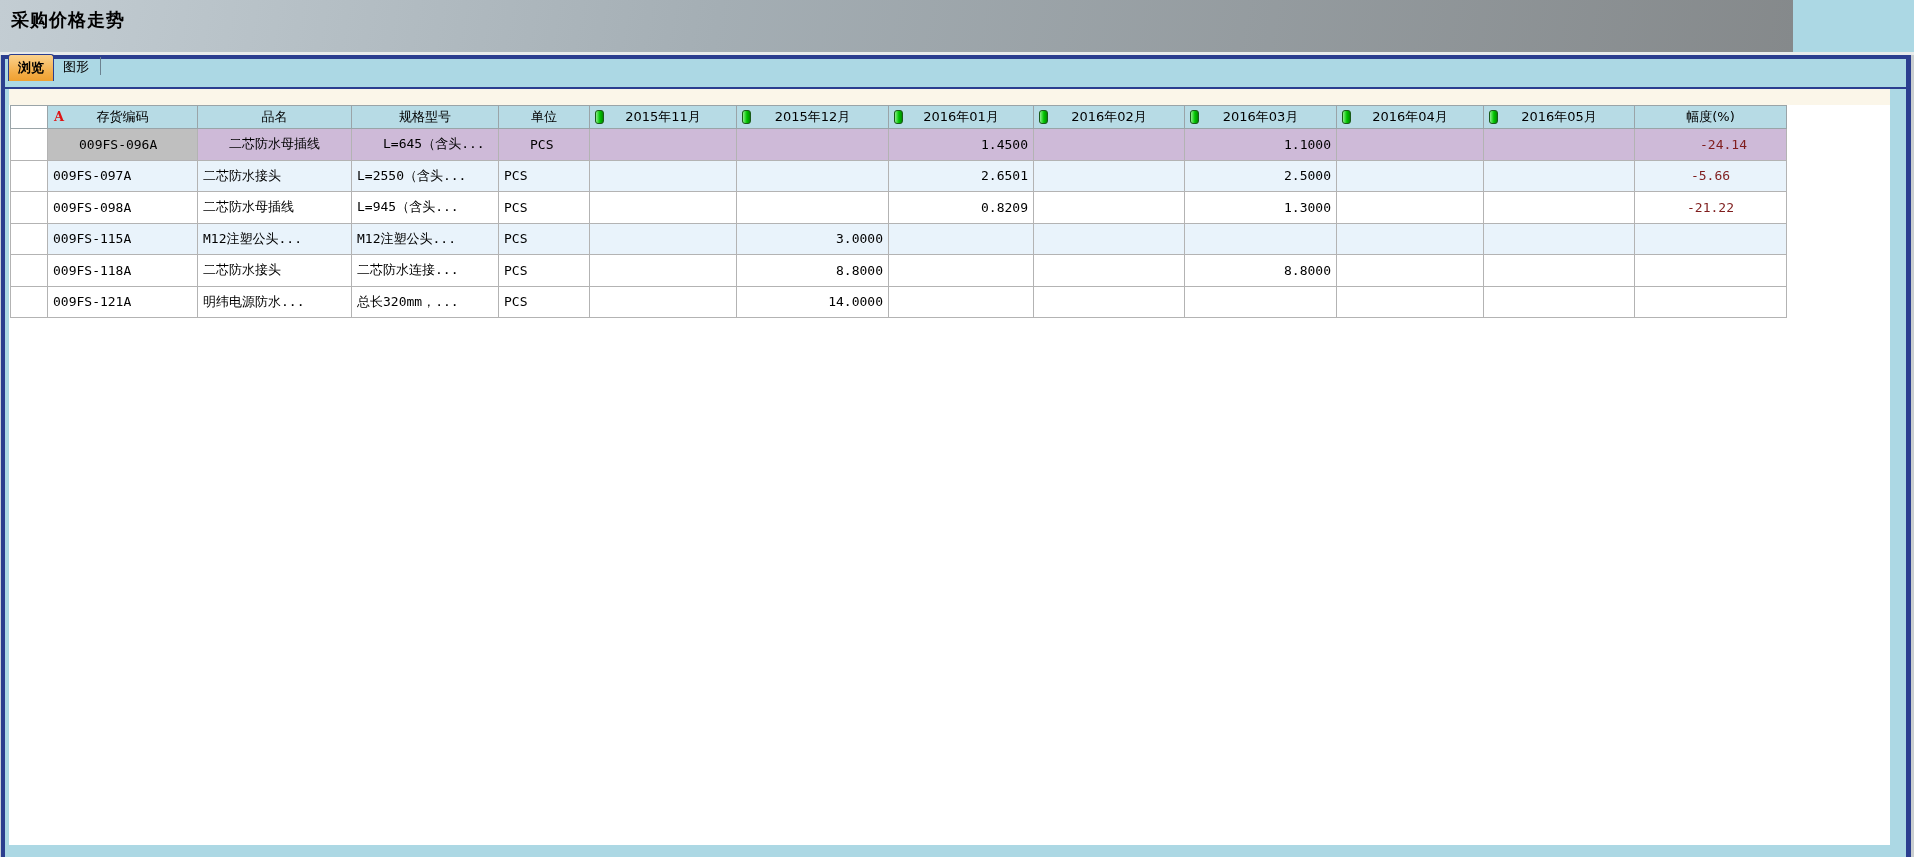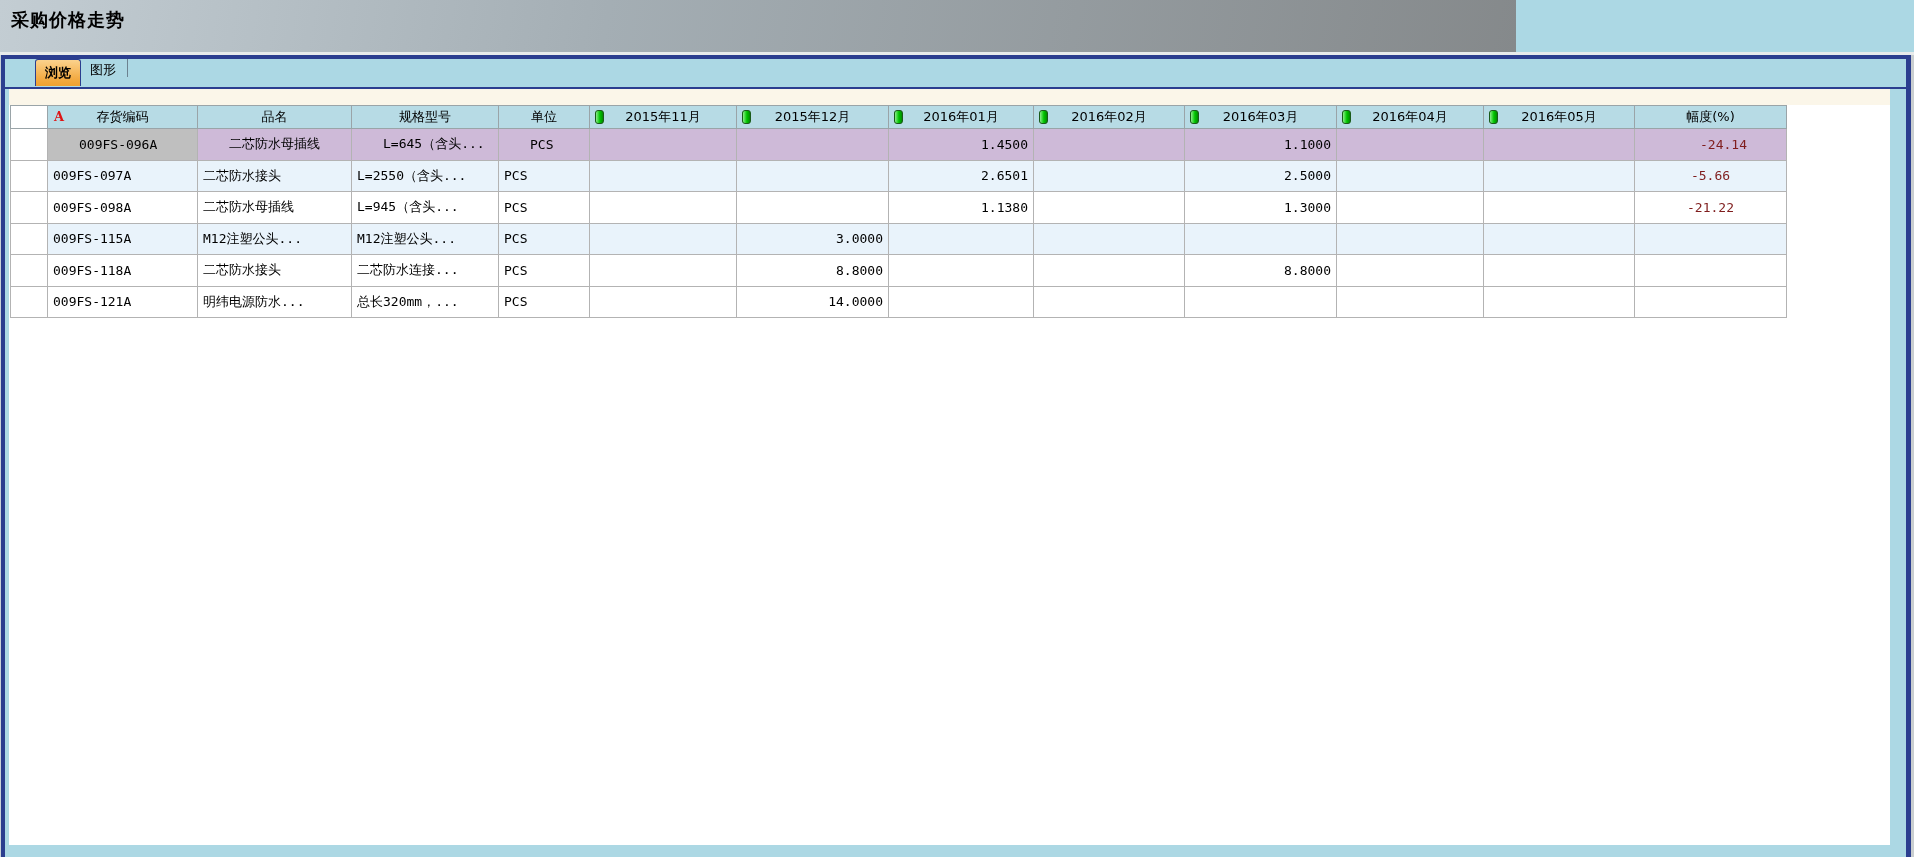--- a/index.html
+++ b/index.html
@@ -2,37 +2,37 @@
 <html><head>
 <meta charset="utf-8">
 <style>
   html,body{margin:0;padding:0;}
   body{
     width:1914px;height:857px;position:relative;overflow:hidden;
     font-family:"DejaVu Sans",sans-serif;background:#ACD8E4;
   }
   
   .titlebar{
-    position:absolute;left:0;top:0;width:1516px;height:52px;
+    position:absolute;left:0;top:0;width:1793px;height:52px;
     background:linear-gradient(100deg,#C3CDD3 0%,#A4AEB4 40%,#85898B 100%);
   }
   .titlebar .title{
     position:absolute;left:11px;top:8px;
     font-size:18px;font-weight:bold;color:#000;letter-spacing:1px;
   }
   .hl-line{position:absolute;left:0;top:52px;width:1914px;height:3px;background:#E8EBEB;}
   .frame-top{position:absolute;left:0;top:55px;width:1911px;height:4px;background:#2B3E8F;}
   .frame-left-sliver{position:absolute;left:0;top:55px;width:1px;height:802px;background:#C9D2D7;}
   .frame-left{position:absolute;left:1px;top:55px;width:4px;height:802px;background:#2B3E8F;}
   .frame-right{position:absolute;left:1906px;top:55px;width:5px;height:802px;background:#2B3E8F;}
   .frame-right-sliver{position:absolute;left:1911px;top:55px;width:3px;height:802px;background:#C9CED0;}
   .panel{position:absolute;left:5px;top:59px;width:1901px;height:798px;background:#ACD8E4;}
 
   
-  .tabstrip{position:absolute;left:8px;top:59px;height:16px;display:flex;align-items:flex-start;margin-left:27px;}
+  .tabstrip{position:absolute;left:8px;top:59px;height:16px;display:flex;align-items:center;}
   .tab{
     font-size:13px;color:#000;padding:0 9px;cursor:default;white-space:nowrap;
   }
   .tab.active{
     height:26px;line-height:26px;font-weight:bold;
     background:linear-gradient(180deg,#FBD28D 0%,#F3AC45 70%,#EFA030 100%);
     border:1px solid #2B3E8F;border-bottom:none;border-radius:3px 3px 0 0;
   }
   .tab.inactive{height:22px;line-height:22px;}
   .tab-sep{width:1px;height:18px;background:#6C8290;margin:0 0 3px 2px;}
@@ -164,21 +164,21 @@
           <td class="num red">-5.66</td>
         </tr>
         <tr>
           <td class="c-indicator"></td>
           <td>009FS-098A</td>
           <td>二芯防水母插线</td>
           <td>L=945（含头...</td>
           <td>PCS</td>
           <td class="num"></td>
           <td class="num"></td>
-          <td class="num">1.1380</td>
+          <td class="num">0.8209</td>
           <td class="num"></td>
           <td class="num">1.3000</td>
           <td class="num"></td>
           <td class="num"></td>
           <td class="num red">-21.22</td>
         </tr>
         <tr class="zebra">
           <td class="c-indicator"></td>
           <td>009FS-115A</td>
           <td>M12注塑公头...</td>

